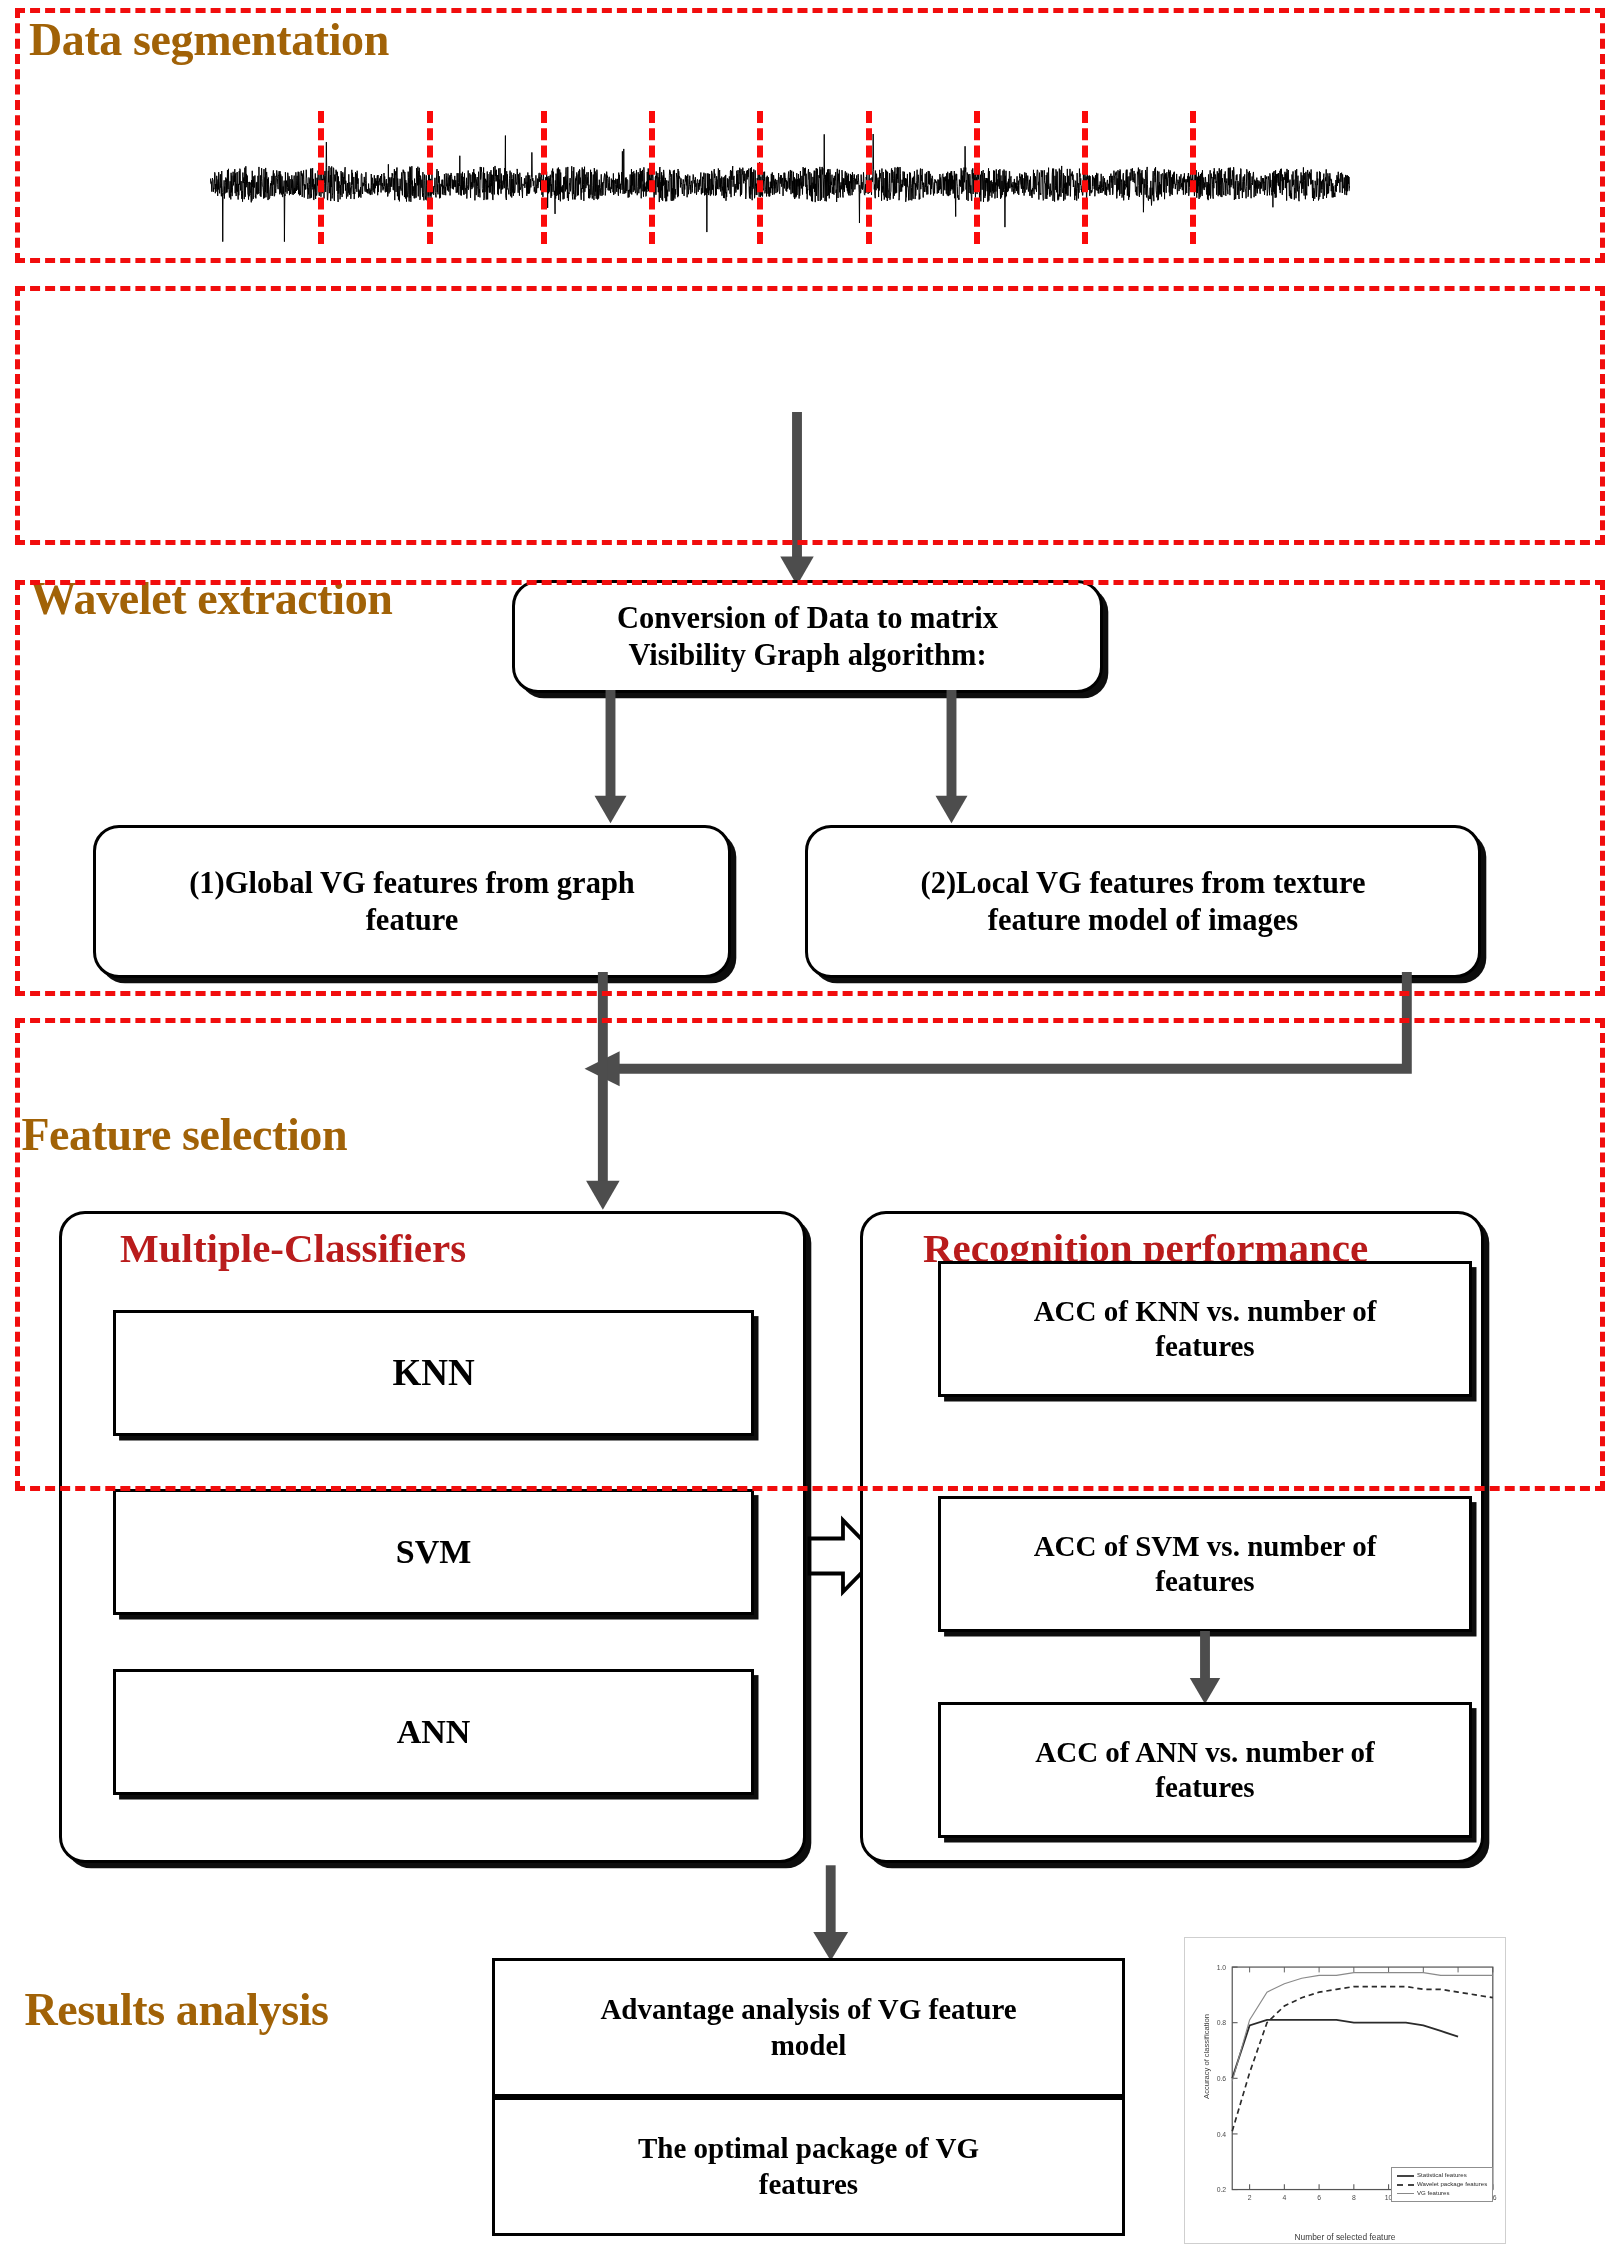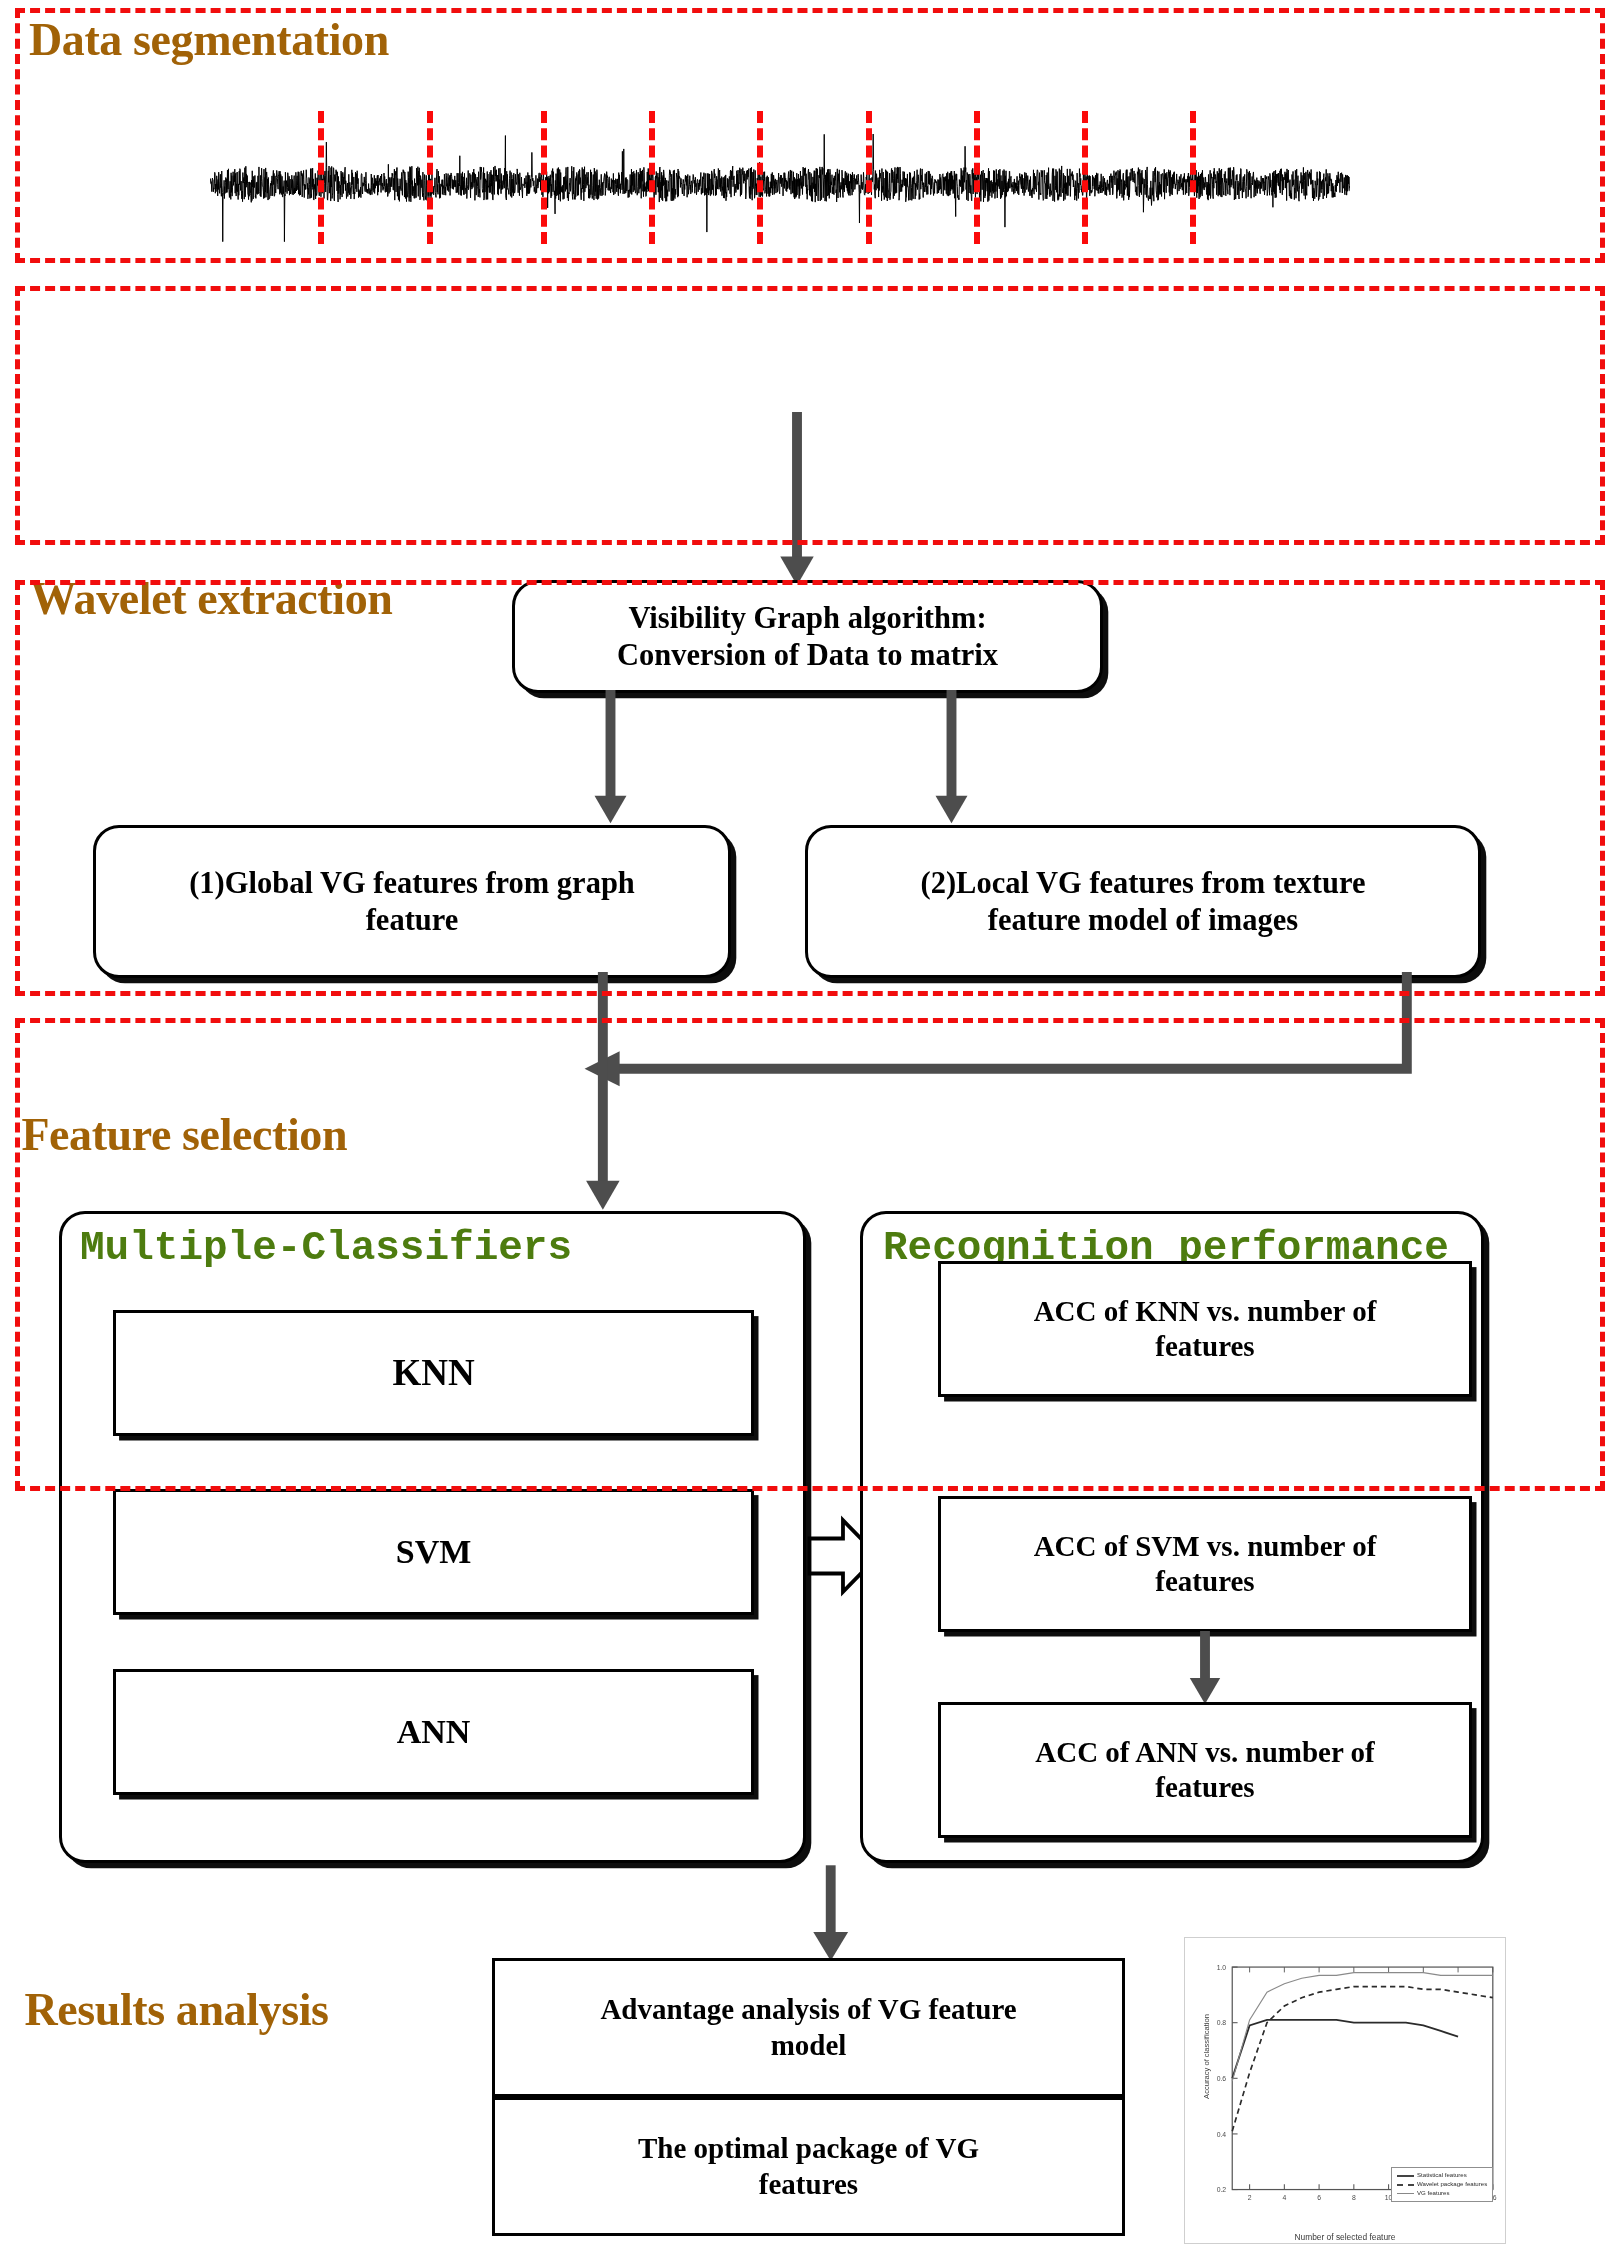--- a/index.html
+++ b/index.html
@@ -70,26 +70,27 @@
     font-family: "Liberation Serif", "DejaVu Serif", serif;
     font-weight: bold;
     color: #000000;
     text-align: center;
     line-height: 1.22;
     padding: 0 12.2px;
   }
 
   .panel-title {
     position: absolute;
-    font-family: Liberation Mono, monospace;
+    font-family: Liberation Serif, serif;
     font-weight: bold;
-    color: #4d7c0f;
+    color: #b91c1c;
     font-size: 41px;
     line-height: 1;
     white-space: nowrap;
+    margin-left: 40px;
   }
 
   
   .arrow-svg {
     position: absolute;
     overflow: visible;
     pointer-events: none;
   }
 
   
@@ -179,22 +180,22 @@
 <svg class="arrow-svg" style="left:774px; top:412px; width:46px; height:175px;" viewBox="0 0 60 230" width="46" height="175">
   <line x1="30" y1="0" x2="30" y2="198" stroke="#4d4d4d" stroke-width="13"></line>
   <polygon points="30,228 8,190 52,190" fill="#4d4d4d"></polygon>
 </svg>
 
 <div class="stage" id="stage-feat-ext"></div>
 <div class="stage-label" style="left:30.5px; top:576px;">Wavelet extraction</div>
 
 <div class="rbox" style="left:512px; top:580px; width:591px; height:113px;">
   <div class="rbox-text" style="font-size:30.5px; padding-top:17px;">
+    <div>Conversion of Data to matrix</div>
     <div>Visibility Graph algorithm:</div>
-    <div>Conversion of Data to matrix</div>
   </div>
 </div>
 
 <svg class="arrow-svg" style="left:580px; top:690px; width:61px; height:137px;" viewBox="0 0 80 180" width="61" height="137">
   <line x1="40" y1="0" x2="40" y2="146" stroke="#4d4d4d" stroke-width="13"></line>
   <polygon points="40,175 19,139 61,139" fill="#4d4d4d"></polygon>
 </svg>
 <svg class="arrow-svg" style="left:921px; top:690px; width:61px; height:137px;" viewBox="0 0 80 180" width="61" height="137">
   <line x1="40" y1="0" x2="40" y2="146" stroke="#4d4d4d" stroke-width="13"></line>
   <polygon points="40,175 19,139 61,139" fill="#4d4d4d"></polygon>

